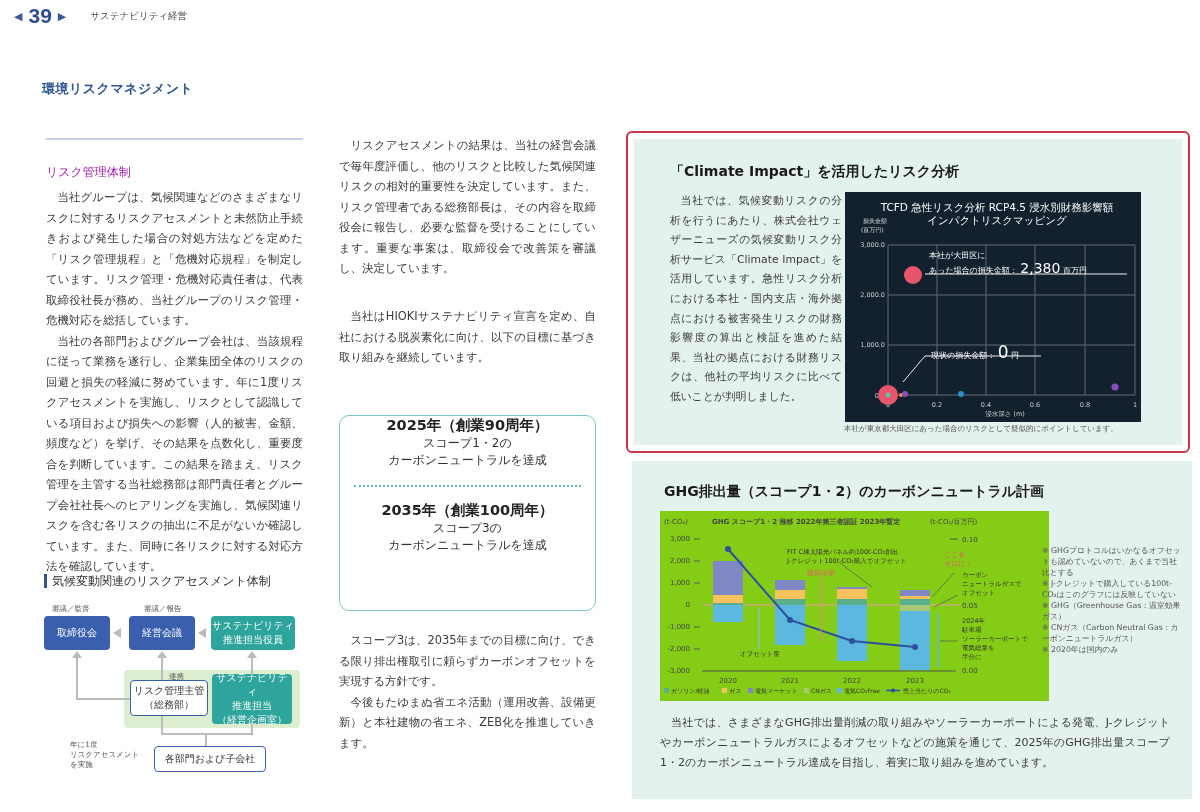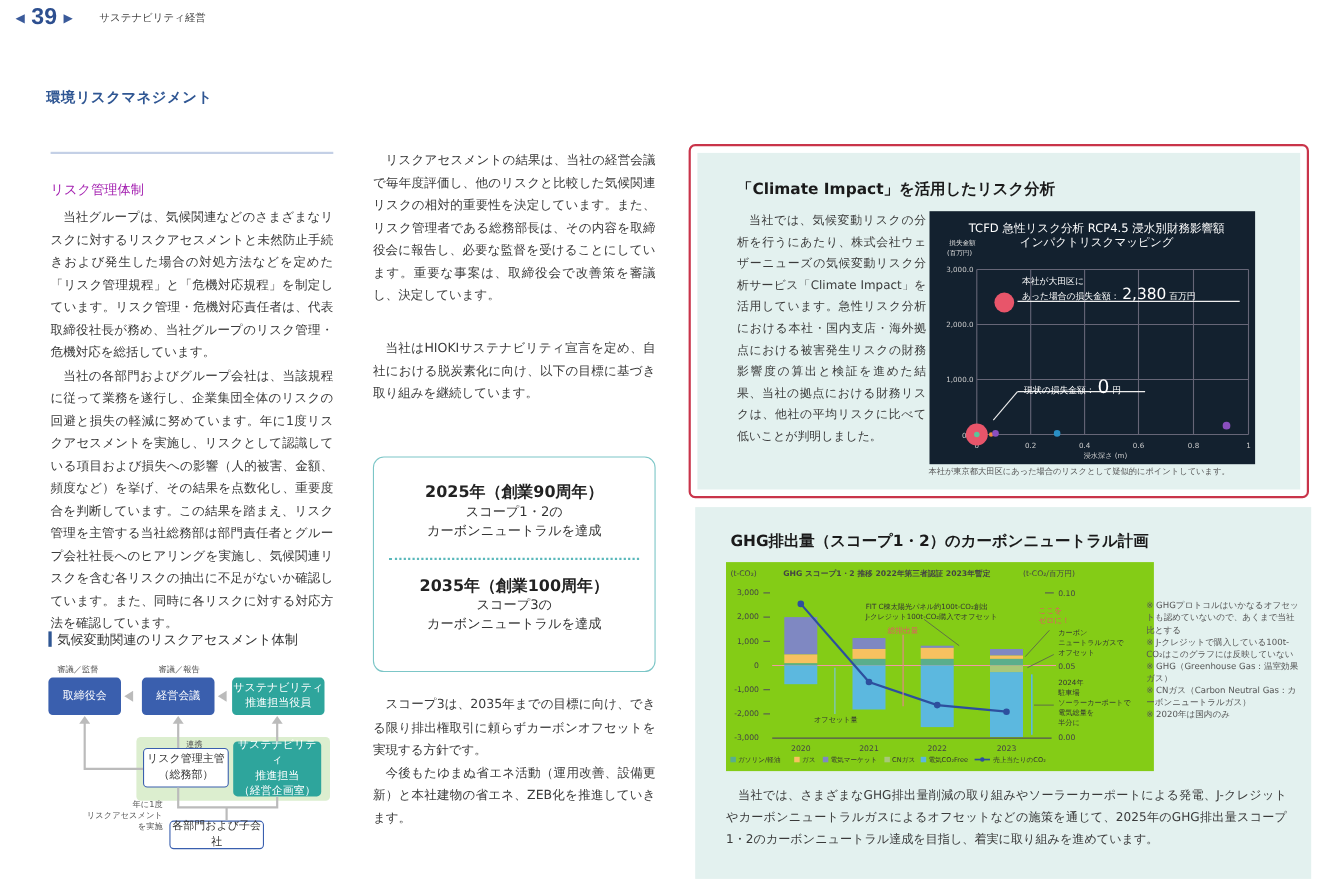--- a/index.html
+++ b/index.html
@@ -61,22 +61,22 @@
   <div class="lbl" style="left:125px;top:98px">連携</div>
   <div class="box blue" style="left:0;top:42px;width:66px;height:34px">取締役会</div>
   <div class="box blue" style="left:85px;top:42px;width:66px;height:34px">経営会議</div>
   <div class="box teal" style="left:167px;top:42px;width:84px;height:34px;white-space:pre-line">サステナビリティ
 推進担当役員</div>
   <div class="box white" style="left:86px;top:106px;width:78px;height:36px;white-space:pre-line">リスク管理主管
 （総務部）</div>
   <div class="box teal" style="left:168px;top:100px;width:80px;height:50px;white-space:pre-line">サステナビリティ
 推進担当
 （経営企画室）</div>
-  <div class="box white" style="left:110px;top:172px;width:86px;height:26px">各部門および子会社</div>
-  <div class="lbl" style="left:26px;top:153px;text-align:right;white-space:pre-line;line-height:10px;width:78px">年に1度
+  <div class="box white" style="left:110px;top:172px;width:112px;height:26px">各部門および子会社</div>
+  <div class="lbl" style="left:26px;top:166px;white-space:pre-line;line-height:10px;width:78px">年に1度
 リスクアセスメント
 を実施</div>
   <svg class="abs" style="left:0;top:0" width="262" height="200">
     <g fill="#bbb" stroke="none">
       <polygon points="69,59 77,54 77,64"></polygon>
       <polygon points="154,59 162,54 162,64"></polygon>
     </g>
     <g stroke="#bbb" stroke-width="2" fill="none">
       <polyline points="33,80 33,125 86,125"></polyline>
       <polyline points="118,80 118,106"></polyline>
@@ -95,21 +95,21 @@
 <div class="abs body" style="left:339px;top:135px;width:257px">
   <p>リスクアセスメントの結果は、当社の経営会議で毎年度評価し、他のリスクと比較した気候関連リスクの相対的重要性を決定しています。また、リスク管理者である総務部長は、その内容を取締役会に報告し、必要な監督を受けることにしています。重要な事案は、取締役会で改善策を審議し、決定しています。</p>
 </div>
 <div class="abs" style="left:339px;top:298px;width:257px">
   <div class="body" style="margin-top:8px">
       <p>当社はHIOKIサステナビリティ宣言を定め、自社における脱炭素化に向け、以下の目標に基づき取り組みを継続しています。</p>
     </div>
 </div>
 
 <div class="abs goal">
-  <div style="margin-top:22px">
+  <div style="">
     <div class="y">2025年（創業90周年）</div>
     <div class="t">スコープ1・2の</div>
     <div class="t">カーボンニュートラルを達成</div>
   </div>
   <div style="margin:16px 14px 14px;border-top:2px dotted #5ab8bb"></div>
   <div>
     <div class="y">2035年（創業100周年）</div>
     <div class="t">スコープ3の</div>
     <div class="t">カーボンニュートラルを達成</div>
   </div>

